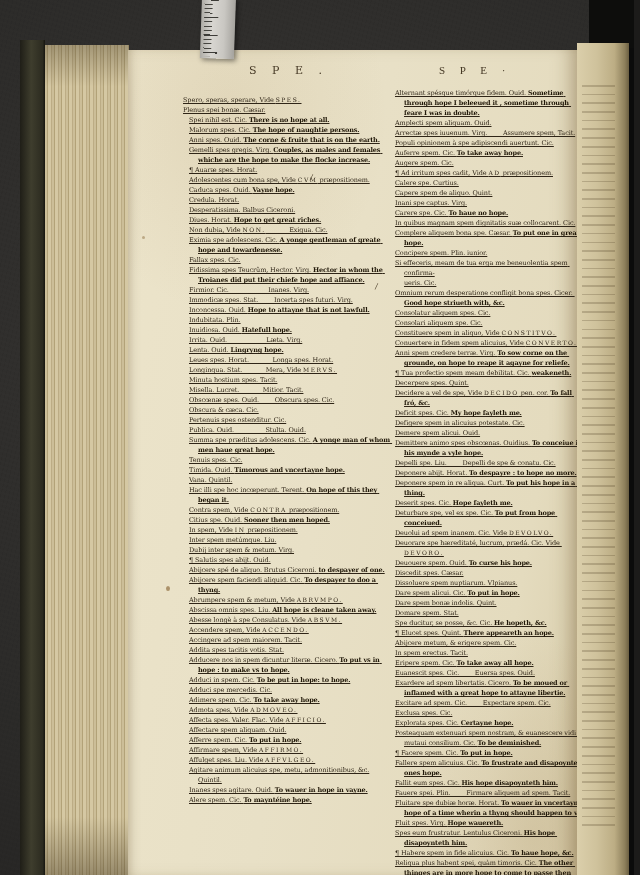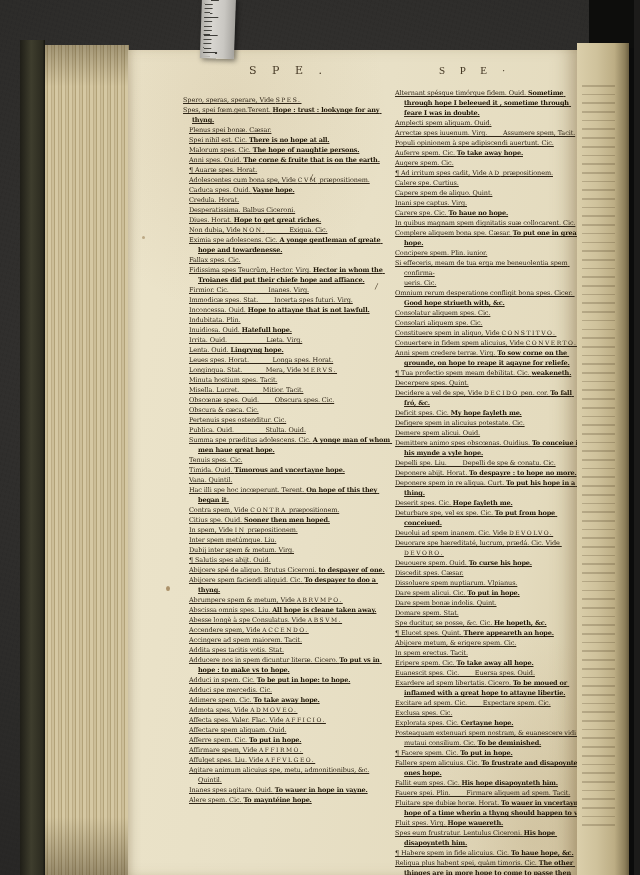--- a/index.html
+++ b/index.html
@@ -71,25 +71,25 @@
     <div class="hdr hdr-left">S P E .</div>
     <div class="hdr hdr-right">S P E ·</div>
 
     <span class="ink-mark ink-mark-1">/</span>
     <span class="ink-mark ink-mark-2">/</span>
     <span class="stain-1"></span>
     <span class="stain-2"></span>
 
     <div class="col col-left">
         <div class="entry"><span class="seg-r">Spero, speras, sperare, Vide </span><span class="seg-c">SPES.</span></div>
-        <div class="entry"><span class="seg-r">Spes, spei fœm.gen.Terent. </span><span class="seg-g">Hope : trust : lookynge for any thyng.</span></div>
         <div class="entry"><span class="seg-r">Plenus spei bonæ. Cæsar.</span></div>
         <div class="entry"><span class="seg-r">Spei nihil est. Cic. </span><span class="seg-g">There is no hope at all.</span></div>
         <div class="entry"><span class="seg-r">Malorum spes. Cic. </span><span class="seg-g">The hope of naughtie persons.</span></div>
         <div class="entry"><span class="seg-r">Anni spes. Ouid. </span><span class="seg-g">The corne &amp; fruite that is on the earth.</span></div>
+        <div class="entry"><span class="seg-r">Gemelli spes gregis. Virg. </span><span class="seg-g">Couples, as males and females whiche are the hope to make the flocke increase.</span></div>
         <div class="entry"><span class="seg-r">¶ Auaræ spes. Horat.</span></div>
         <div class="entry"><span class="seg-r">Adolescentes cum bona spe, Vide </span><span class="seg-c">CVM</span><span class="seg-r"> præpositionem.</span></div>
         <div class="entry"><span class="seg-r">Caduca spes. Ouid. </span><span class="seg-g">Vayne hope.</span></div>
         <div class="entry"><span class="seg-r">Credula. Horat.</span></div>
         <div class="entry"><span class="seg-r">Desperatissima. Balbus Ciceroni.</span></div>
         <div class="entry"><span class="seg-r">Diues. Horat. </span><span class="seg-g">Hope to get great riches.</span></div>
         <div class="entry"><span class="seg-r">Non dubia, Vide </span><span class="seg-c">NON.</span><span class="seg-r">            Exigua. Cic.</span></div>
         <div class="entry"><span class="seg-r">Eximia spe adolescens. Cic. </span><span class="seg-g">A yonge gentleman of greate hope and towardenesse.</span></div>
         <div class="entry"><span class="seg-r">Fallax spes. Cic.</span></div>
         <div class="entry"><span class="seg-r">Fidissima spes Teucrûm, Hector. Virg. </span><span class="seg-g">Hector in whom the Troianes did put their chiefe hope and affiance.</span></div>

